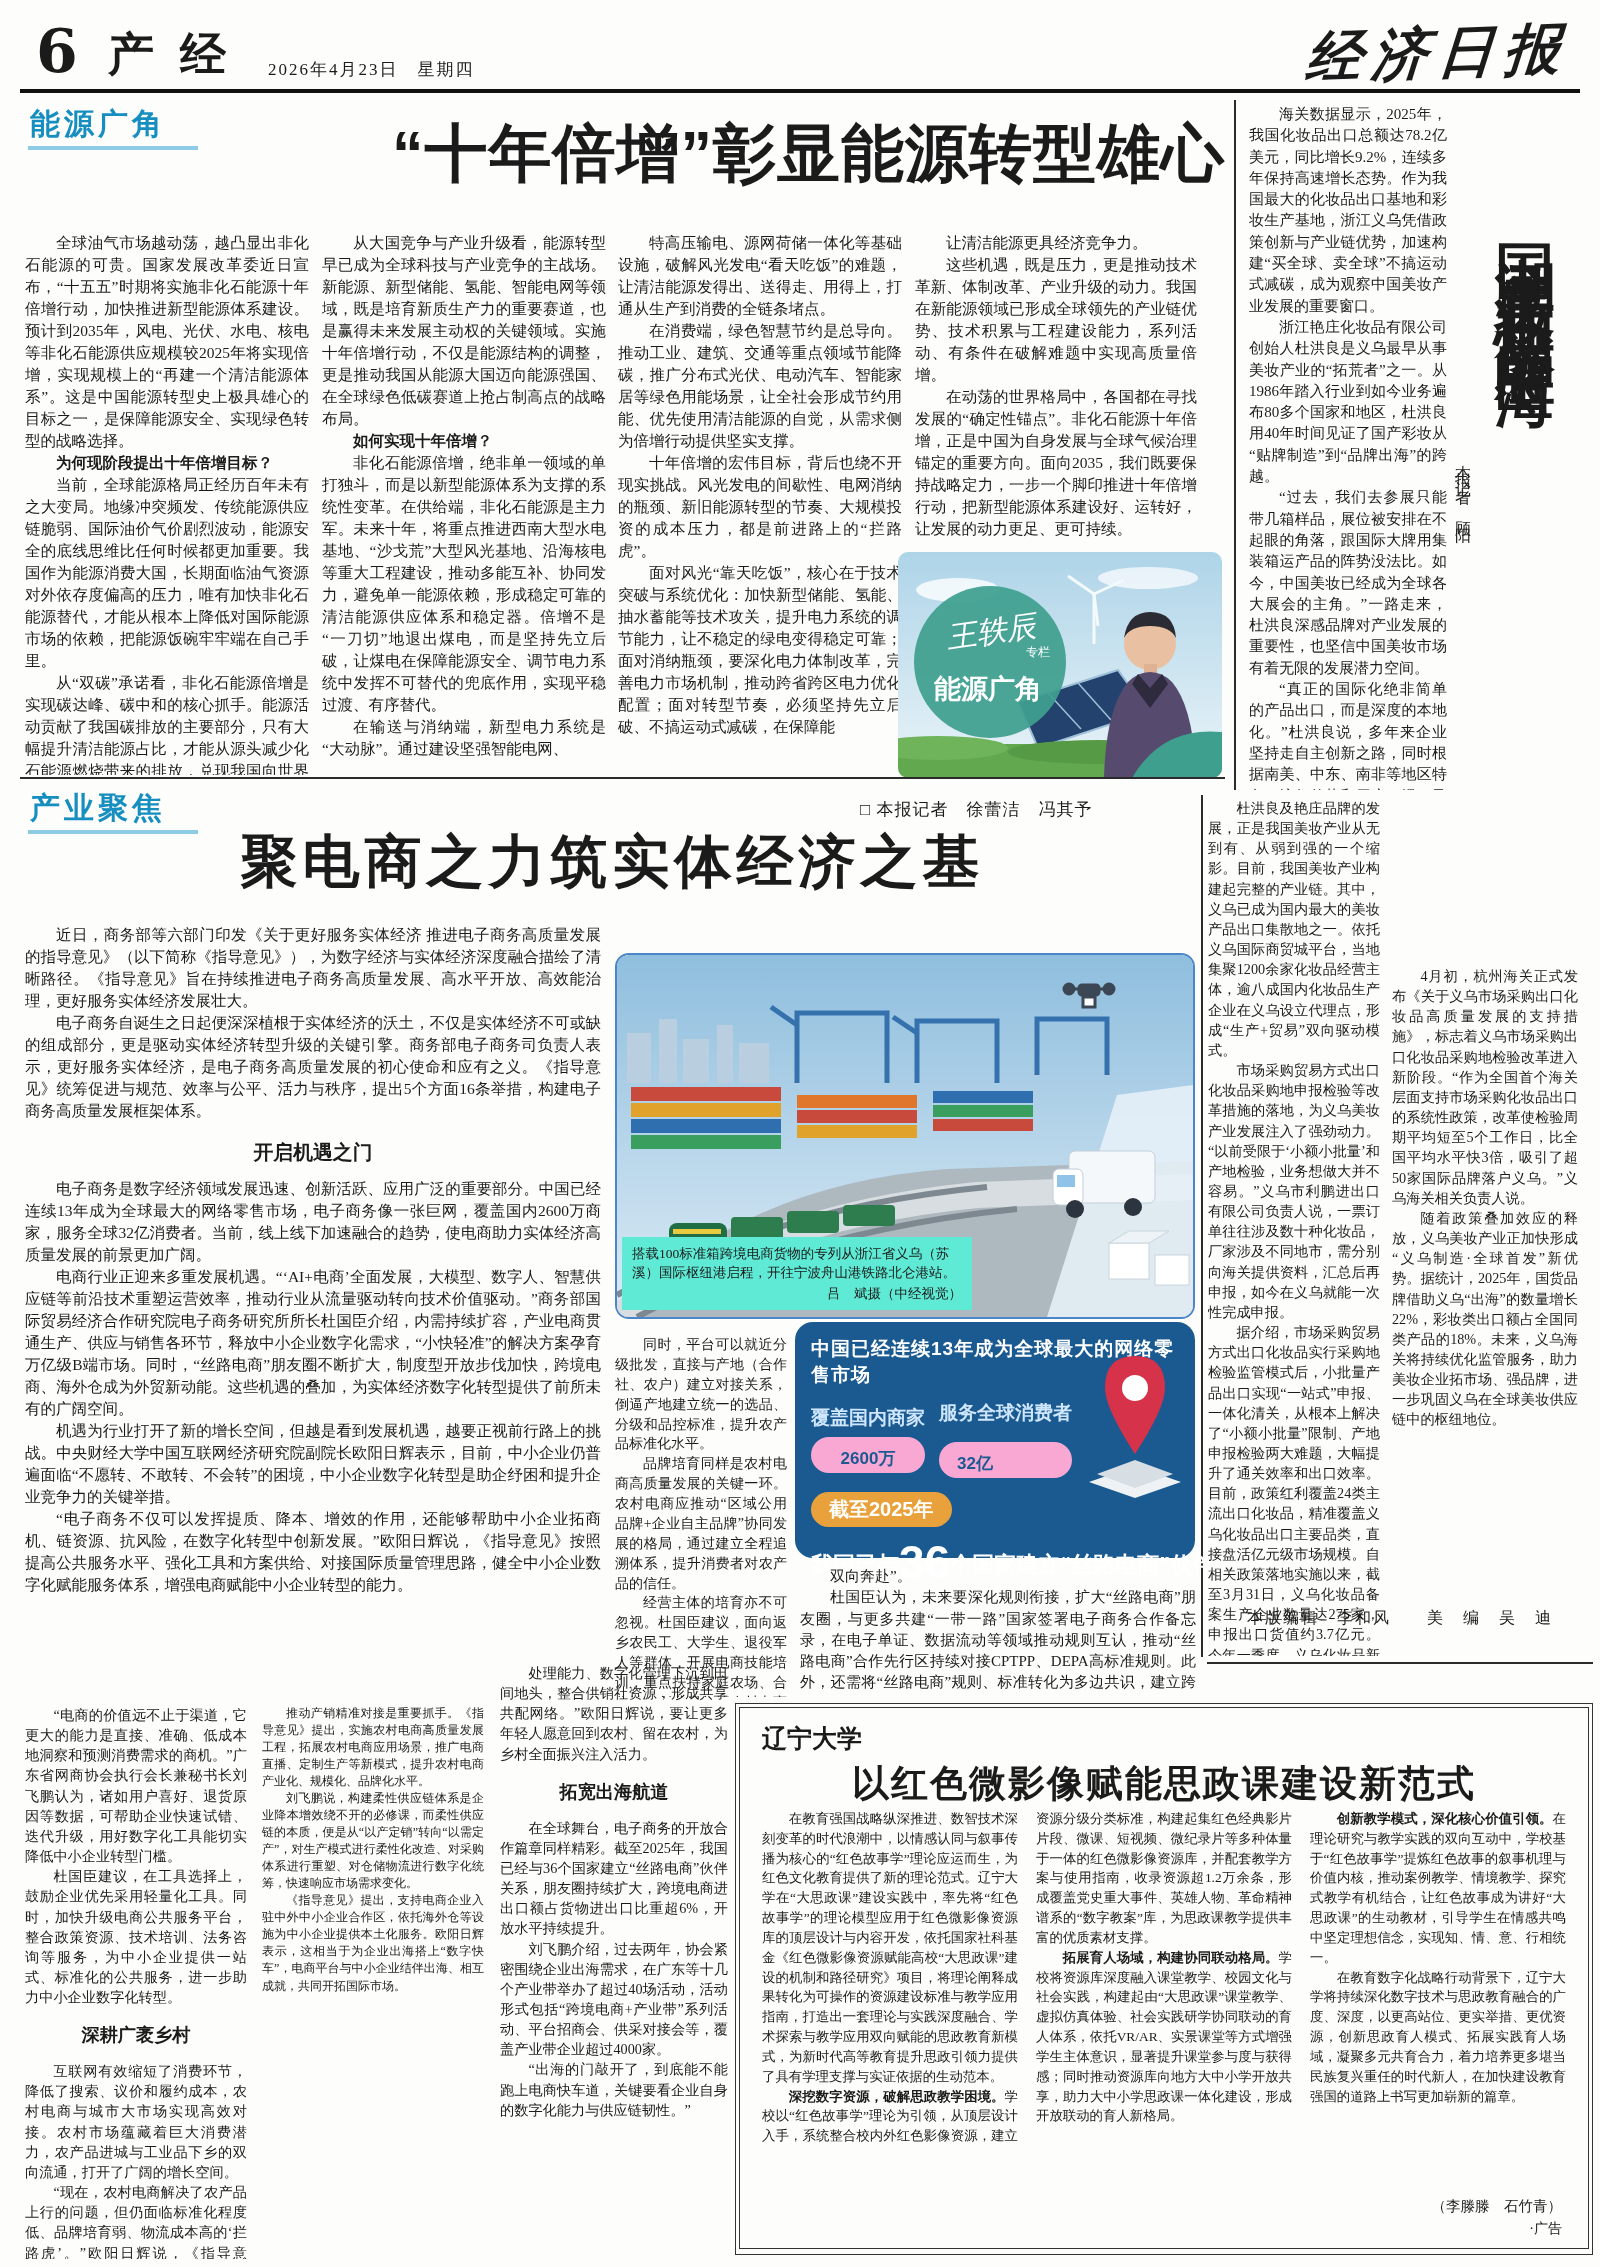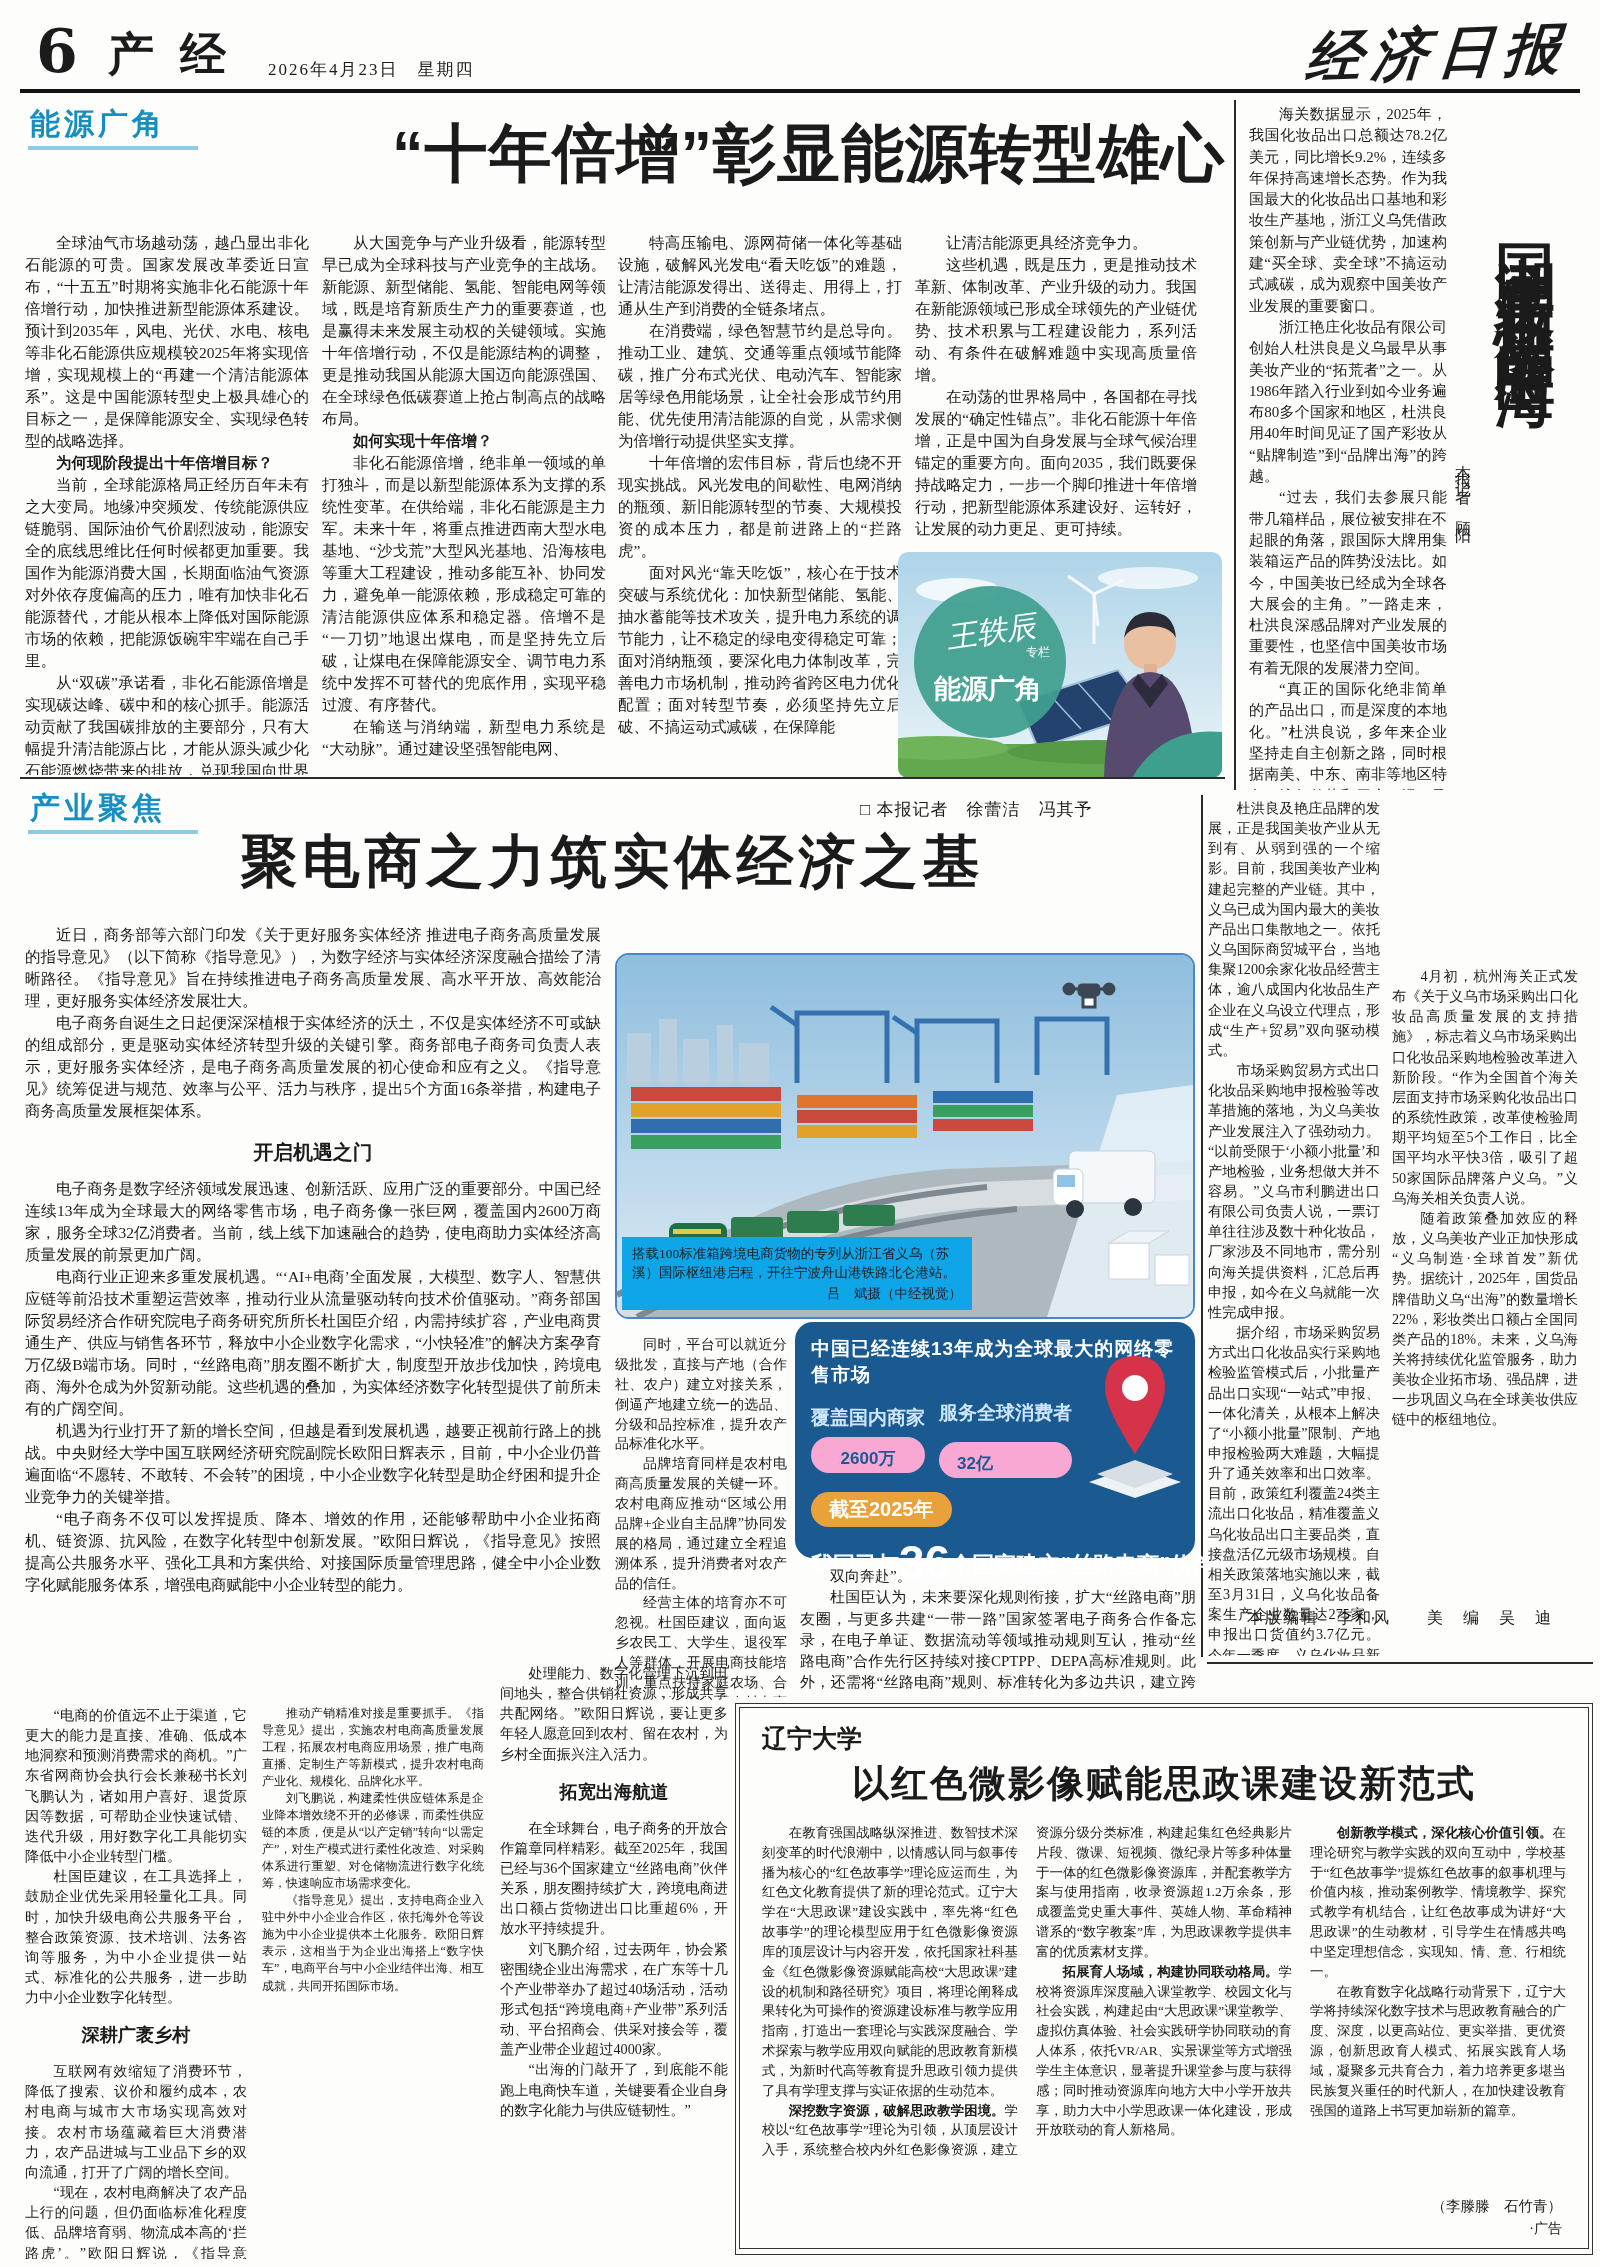--- a/index.html
+++ b/index.html
@@ -31,21 +31,21 @@
   .col p.subhead{text-indent:0;text-align:center;font-weight:900;font-size:1.28em;
     margin:16px 0 12px 0;font-family:"Liberation Sans","DejaVu Sans",sans-serif;}
   .byline{font-size:17px;letter-spacing:1px;}
   .credits{font-size:16px;letter-spacing:2px;text-align:center;}
   
   .v-headline{writing-mode:vertical-rl;font-size:60px;font-weight:900;
     letter-spacing:14px;line-height:1;font-family:"DejaVu Serif",serif;}
   .v-byline{writing-mode:vertical-rl;font-size:16px;letter-spacing:8px;color:#222;}
   
   .photo-frame{overflow:hidden;border-radius:10px;}
-  .caption-box{background:#0ea5e9;padding:8px 10px 6px 10px;font-size:13.5px;line-height:1.4;}
+  .caption-box{background:#5eead4;padding:8px 10px 6px 10px;font-size:13.5px;line-height:1.4;}
   .caption-credit{text-align:right;margin-top:2px;}
   
   .infographic{background:#1a5a91;border-radius:18px;color:#fff;
     font-family:"Liberation Sans","DejaVu Sans",sans-serif;padding:14px 16px;box-sizing:border-box;}
   .ig-line1{font-size:19px;font-weight:900;letter-spacing:1px;}
   .ig-row{display:flex;align-items:center;gap:14px;margin-top:12px;}
   .ig-label{font-size:19px;font-weight:900;color:#cfe6ff;}
   .ig-pill{background:#f9a8d4;color:#1a5a91;font-weight:900;font-size:27px;
     border-radius:22px;padding:2px 18px;line-height:1.2;}
   .ig-pill span{font-size:17px;}
@@ -53,21 +53,21 @@
     font-size:20px;border-radius:18px;padding:4px 18px;margin-top:14px;}
   .ig-line2{font-size:22px;font-weight:900;margin-top:8px;white-space:nowrap;}
   .ig-line2 .big{font-size:46px;vertical-align:-6px;letter-spacing:0;}
   
   .adbox-outer{border:1.5px solid #333;}
   .adbox-inner{border:1px solid #333;margin:3px;height:calc(100% - 8px);box-sizing:border-box;
     padding:14px 22px;position:relative;}
   .ad-org{font-size:25px;font-weight:900;}
   .ad-headline{font-family:"Liberation Sans","DejaVu Sans",sans-serif;font-size:37px;
     font-weight:900;text-align:center;margin-top:4px;letter-spacing:2px;}
-  .ad-body{margin-top:14px;column-count:3;column-gap:18px;font-size:13.4px;
+  .ad-body{column-count:3;column-gap:18px;font-size:13.4px;
     line-height:1.48;text-align:justify;height:388px;overflow:hidden;}
   .ad-body p{margin:0;text-indent:2em;}
   .ad-body p b{font-weight:900;font-family:"Liberation Sans","DejaVu Sans",sans-serif;}
   .ad-sig{position:absolute;right:26px;bottom:32px;font-size:14.5px;}
   .ad-mark{position:absolute;right:26px;bottom:10px;font-size:14px;}
 </style>
 </head>
 <body>
 
 <div id="paper">

